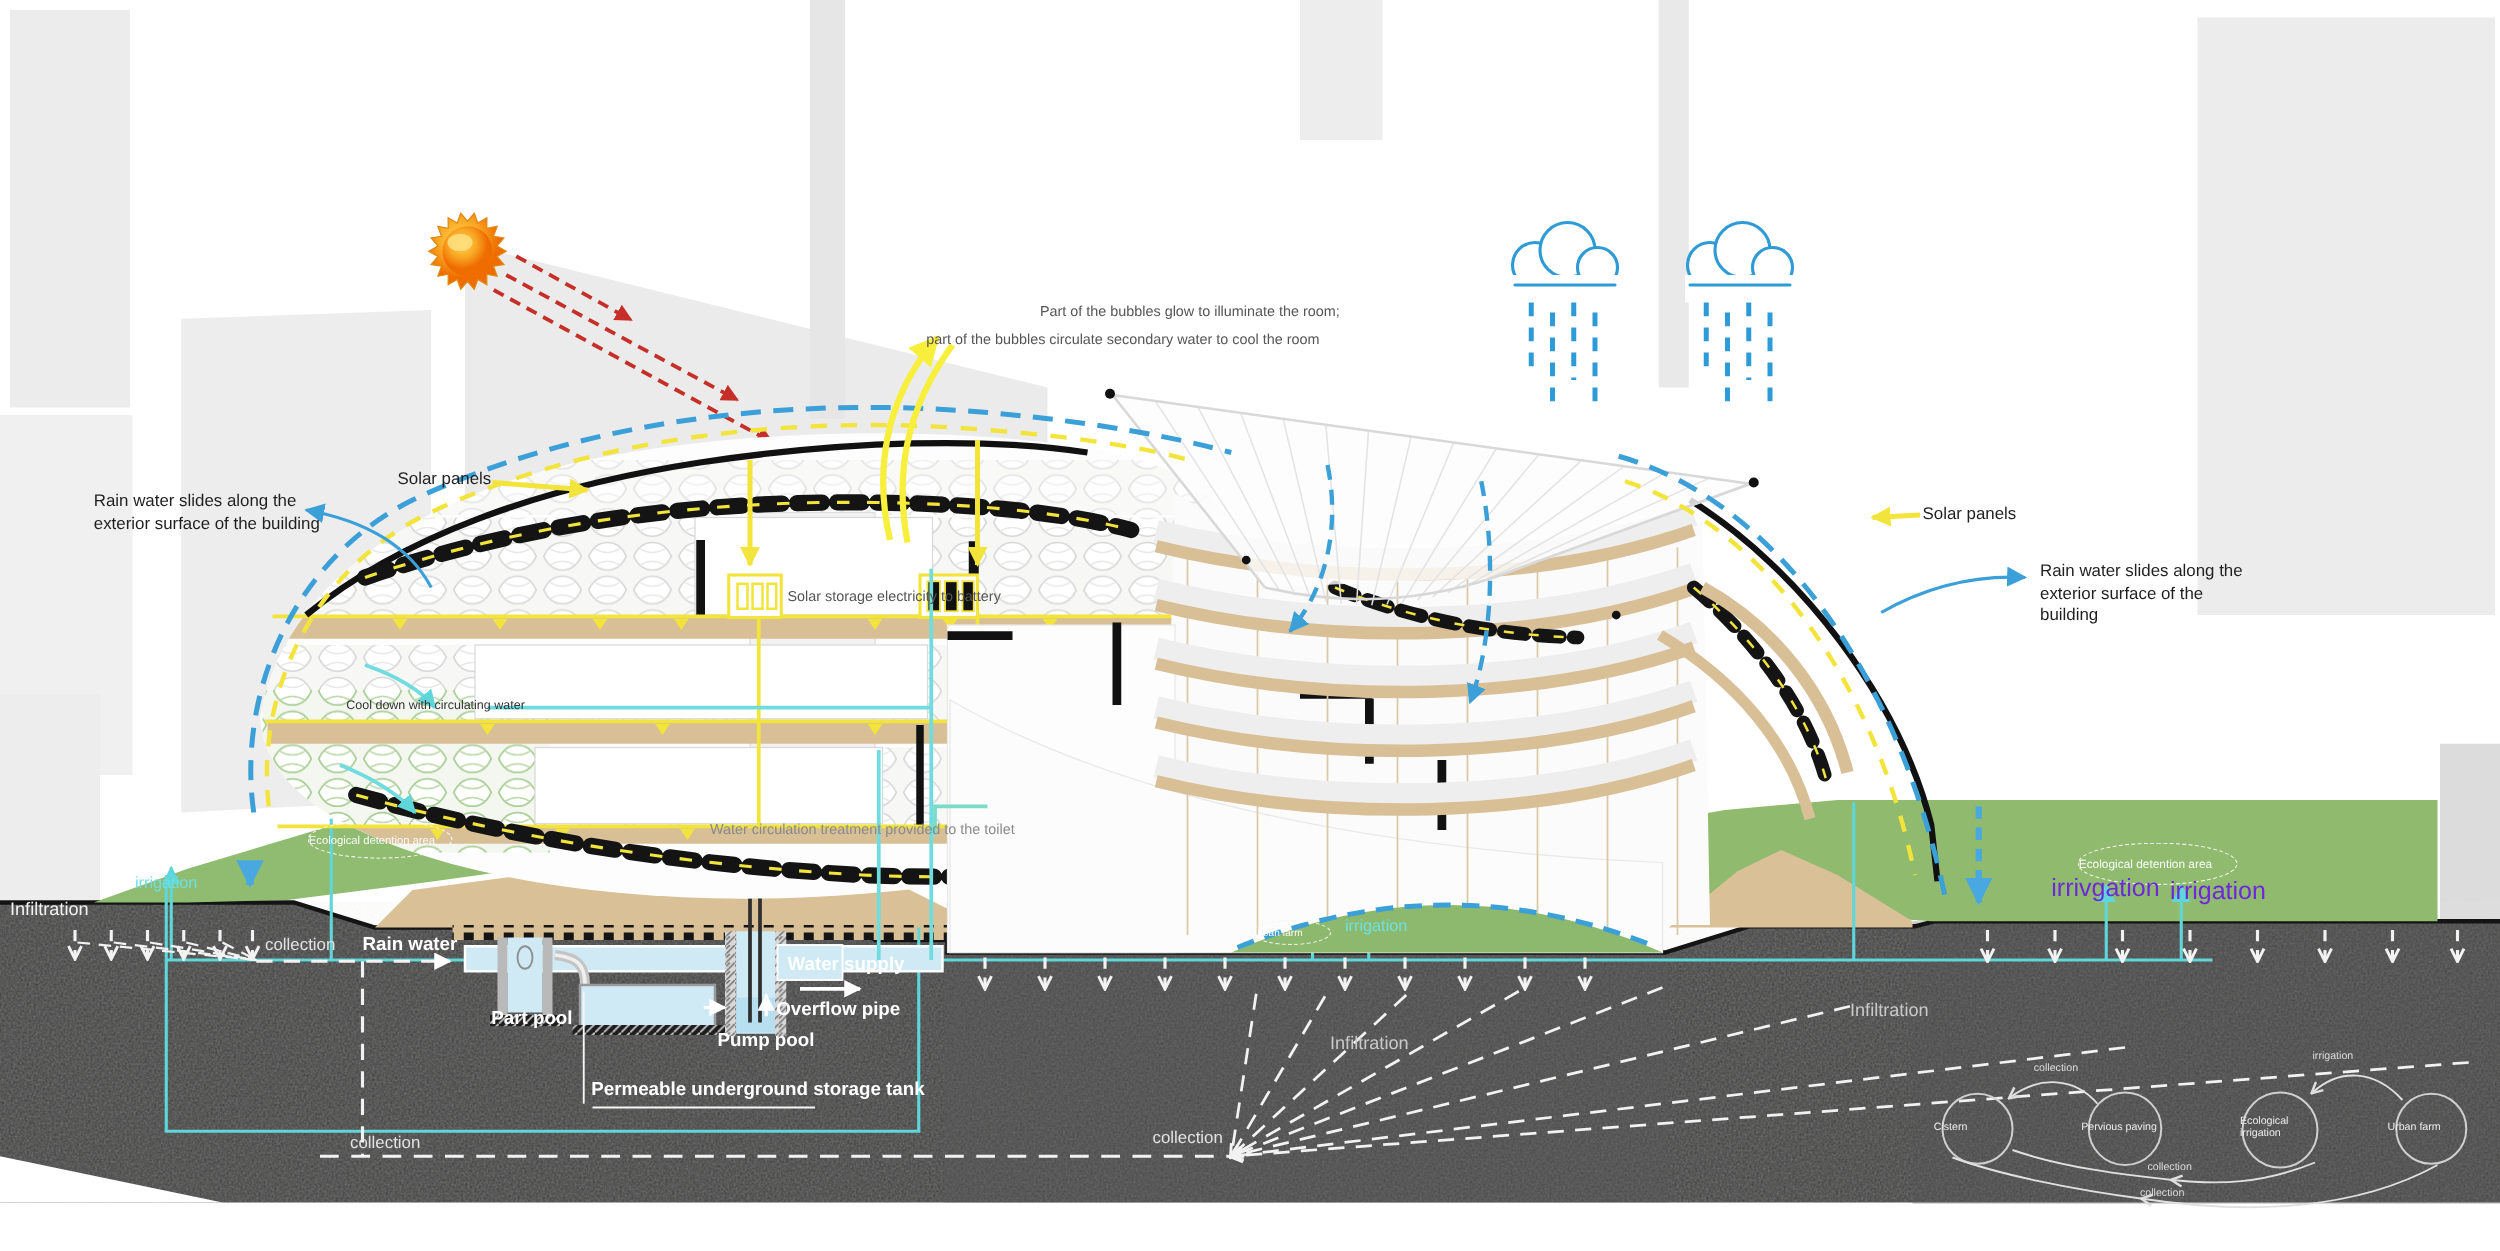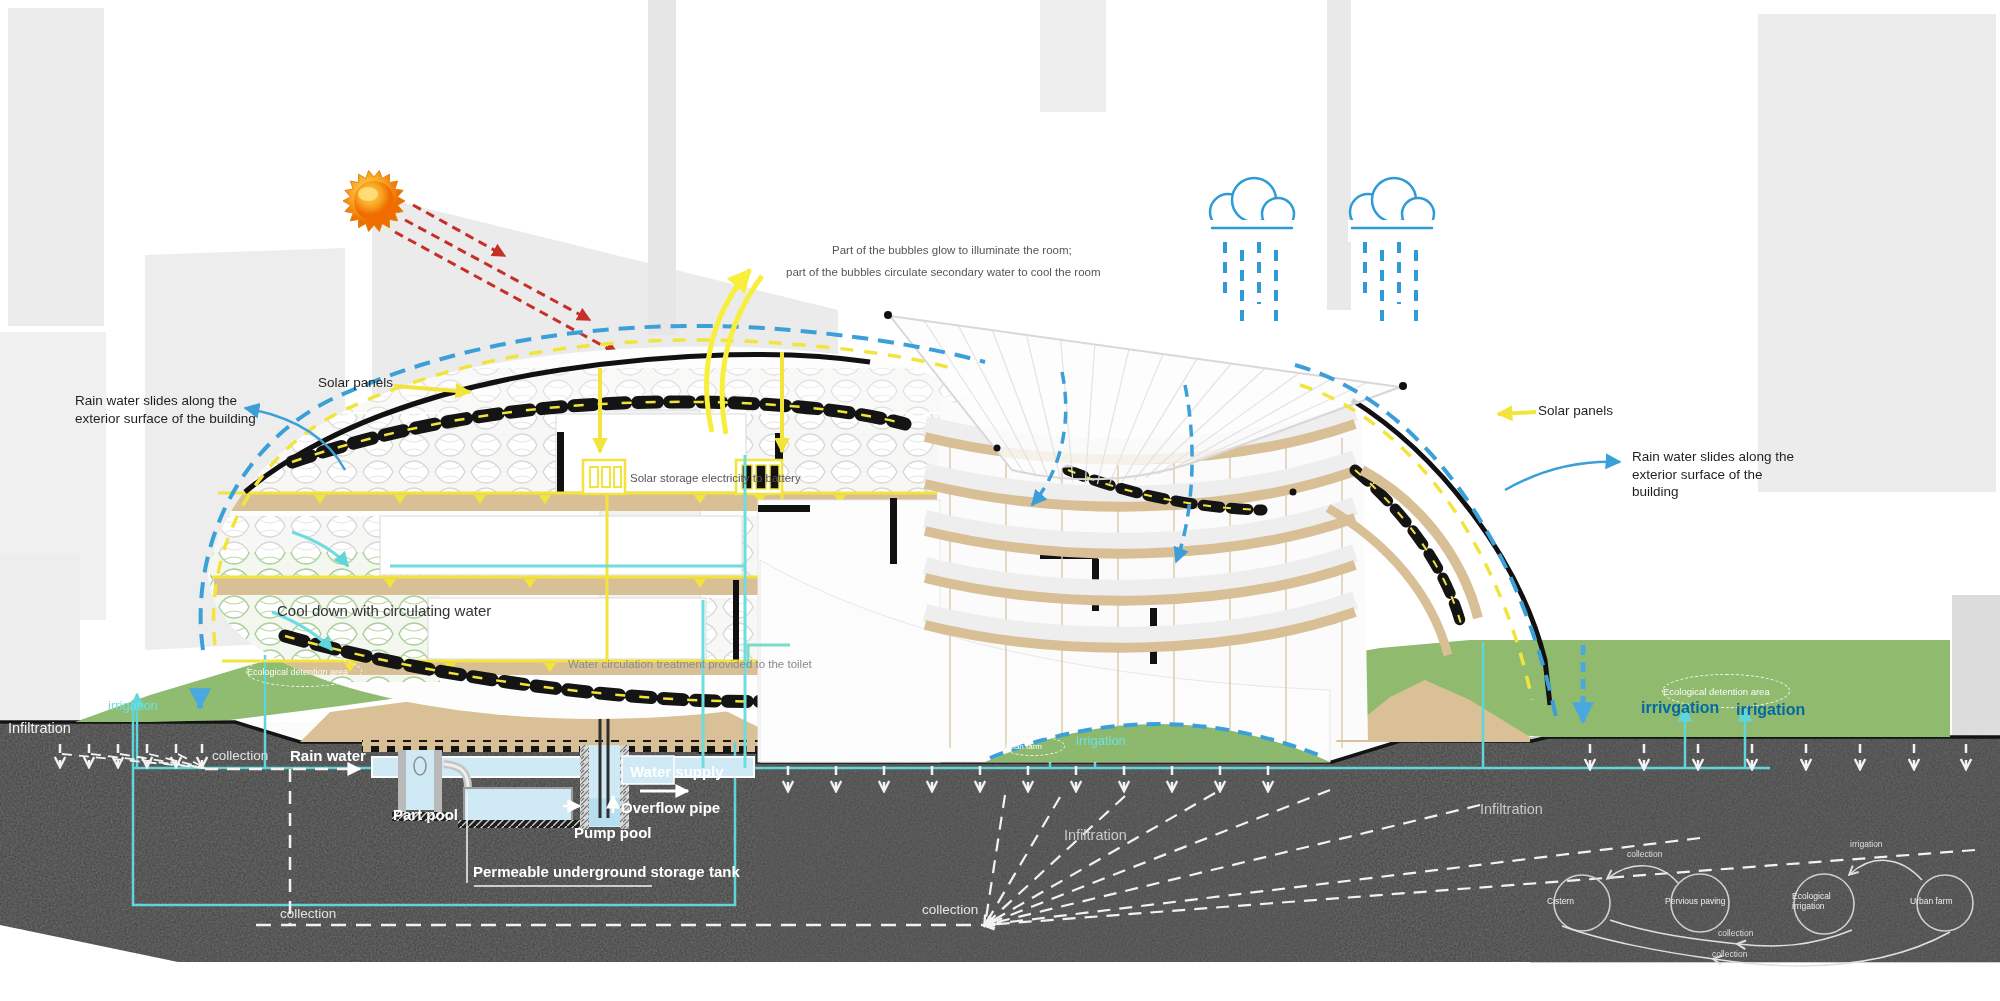--- a/index.html
+++ b/index.html
@@ -1,26 +1,26 @@
 <!DOCTYPE html>
 <html><head>
 <meta charset="utf-8">
 <style>
   html,body{margin:0;padding:0;background:#fff;}
   .stage{position:relative;width:2000px;height:1001px;overflow:hidden;background:#fff;
          font-family:"Liberation Sans",sans-serif;}
   .stage svg{position:absolute;left:0;top:0;}
   .lbl{position:absolute;white-space:pre-line;line-height:1.3;color:#1f1f1f;font-size:13.5px;}
   .lbl.small{font-size:11.5px;color:#555;}
-  .lbl.tiny{font-size:15px;color:#333;margin-top:43px;}
+  .lbl.tiny{font-size:10px;color:#333;}
   .lbl.faint{color:#8a8a8a;}
   .lbl.white{color:#f2f2f2;}
   .lbl.bold{font-weight:bold;color:#fff;font-size:15px;}
   .lbl.cyan{color:#6fe0e0;font-size:13px;}
-  .lbl.cyan2{color:#0369a1;font-size:16px;font-weight:bold;}
+  .lbl.cyan2{color:#6d28d9;font-size:20px;}
   .lbl.grayw{color:#c9c9c9;font-size:14.5px;}
   .lbl.collect{color:#e2e2e2;font-size:13.5px;}
   .ellipseTag{position:absolute;border:1.6px dashed #f5f5f5;border-radius:50%;
               display:flex;align-items:center;justify-content:flex-start;color:#fbfbfb;}
   .cycleNode{position:absolute;color:#ececec;font-size:8.5px;text-align:left;line-height:1.15;}
   .cycleEdge{position:absolute;color:#dedede;font-size:8.5px;}
 </style>
 </head>
 <body>
 
@@ -428,21 +428,21 @@
     <path d="M1738,944 C1700,940 1650,934 1610,920"></path>
     <path d="M1950,932 C1885,968 1800,972 1714,959" marker-end="url(#mG)"></path>
     <path d="M1714,959 C1660,952 1600,940 1562,926"></path>
   </g>
 </g>
 </svg>
 
 <div class="lbl" style="left:75px;top:392px;width:185px">Rain water slides along the exterior surface of the building</div>
 <div class="lbl" style="left:318px;top:374px">Solar panels</div>
 <div class="lbl small" style="left:832px;top:243px">Part of the bubbles glow to illuminate the room;</div>
-<div class="lbl small" style="left:786px;top:265px">part of the bubbles circulate secondary water to cool the room</div>
+<div class="lbl small" style="left:741px;top:265px">part of the bubbles circulate secondary water to cool the room</div>
 <div class="lbl tiny" style="left:277px;top:558px">Cool down with circulating water</div>
 <div class="lbl small" style="left:630px;top:471px">Solar storage electricity to battery</div>
 <div class="lbl small faint" style="left:568px;top:657px">Water circulation treatment provided to the toilet</div>
 <div class="lbl" style="left:1538px;top:402px">Solar panels</div>
 <div class="lbl" style="left:1632px;top:448px;width:178px">Rain water slides along the exterior surface of the building</div>
 
 <div class="ellipseTag" style="left:246px;top:656px;width:114px;height:29px;font-size:9px">
       <span>Ecological detention area</span>
     </div>
 <div class="ellipseTag" style="left:1662px;top:674px;width:126px;height:32px;font-size:9.5px">

